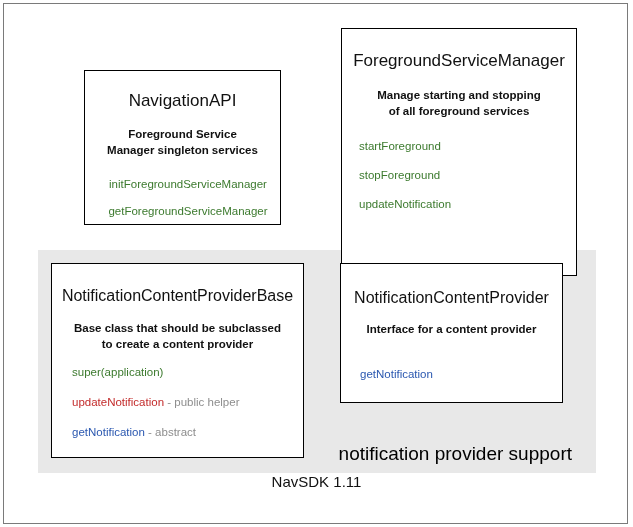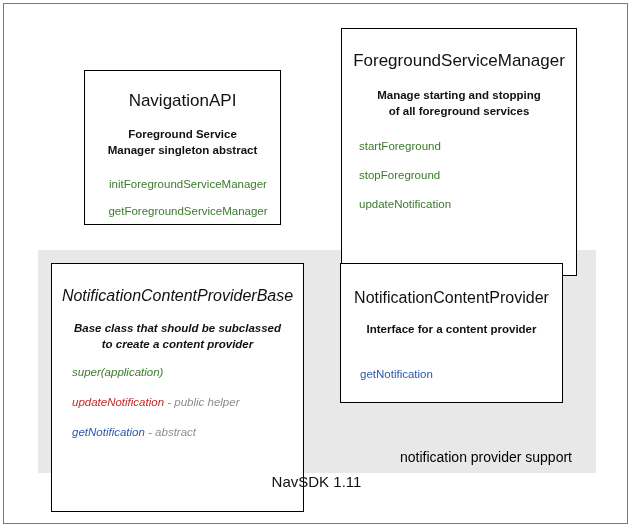--- a/index.html
+++ b/index.html
@@ -38,21 +38,21 @@
     left: 38px;
     top: 250px;
     width: 558px;
     height: 223px;
     background: #e8e8e8;
   }
   .group-panel-label {
     position: absolute;
     right: 24px;
     bottom: 8px;
-    font-size: 14px;
+    font-size: 19px;
     color: #000000;
     white-space: nowrap;
   }
 
   
   .class-box {
     position: absolute;
     background: #ffffff;
     border: 1.6px solid #000000;
     box-sizing: border-box;
@@ -101,21 +101,21 @@
 
   #box-foreground-service-manager {
     left: 341px; top: 28px; width: 236px; height: 248px;
   }
   #box-foreground-service-manager .box-title { margin-top: 22px; }
   #box-foreground-service-manager .box-desc  { margin-top: 17px; }
   #box-foreground-service-manager .methods   { margin-top: 21px; padding-left: 17px; }
   #box-foreground-service-manager .method    { margin-bottom: 15px; }
 
   #box-notification-content-provider-base {
-    left: 51px; top: 263px; width: 253px; height: 249px; font-style: italic;
+    left: 51px; top: 263px; width: 253px; height: 195px;
   }
   #box-notification-content-provider-base .box-title { margin-top: 22px; }
   #box-notification-content-provider-base .box-desc  { margin-top: 16px; }
   #box-notification-content-provider-base .methods   { margin-top: 14px; padding-left: 20px; }
   #box-notification-content-provider-base .method    { margin-bottom: 16px; }
 
   #box-notification-content-provider {
     left: 340px; top: 263px; width: 223px; height: 140px;
   }
   #box-notification-content-provider .box-title { margin-top: 24px; }
@@ -141,21 +141,21 @@
   <div class="outer-frame"></div>
 
   <div class="group-panel">
     <div class="group-panel-label">notification provider support</div>
   </div>
 
   <div class="class-box" id="box-navigation-api">
     <div class="box-title">NavigationAPI</div>
     <div class="box-desc">
       <div>Foreground Service</div>
-      <div>Manager singleton abstract</div>
+      <div>Manager singleton services</div>
     </div>
     <div class="methods">
       <div class="method green">
         <span class="mname">initForegroundServiceManager</span><span class="mnote"></span>
       </div>
       <div class="method green">
         <span class="mname">getForegroundServiceManager</span><span class="mnote"></span>
       </div>
     </div>
   </div>

